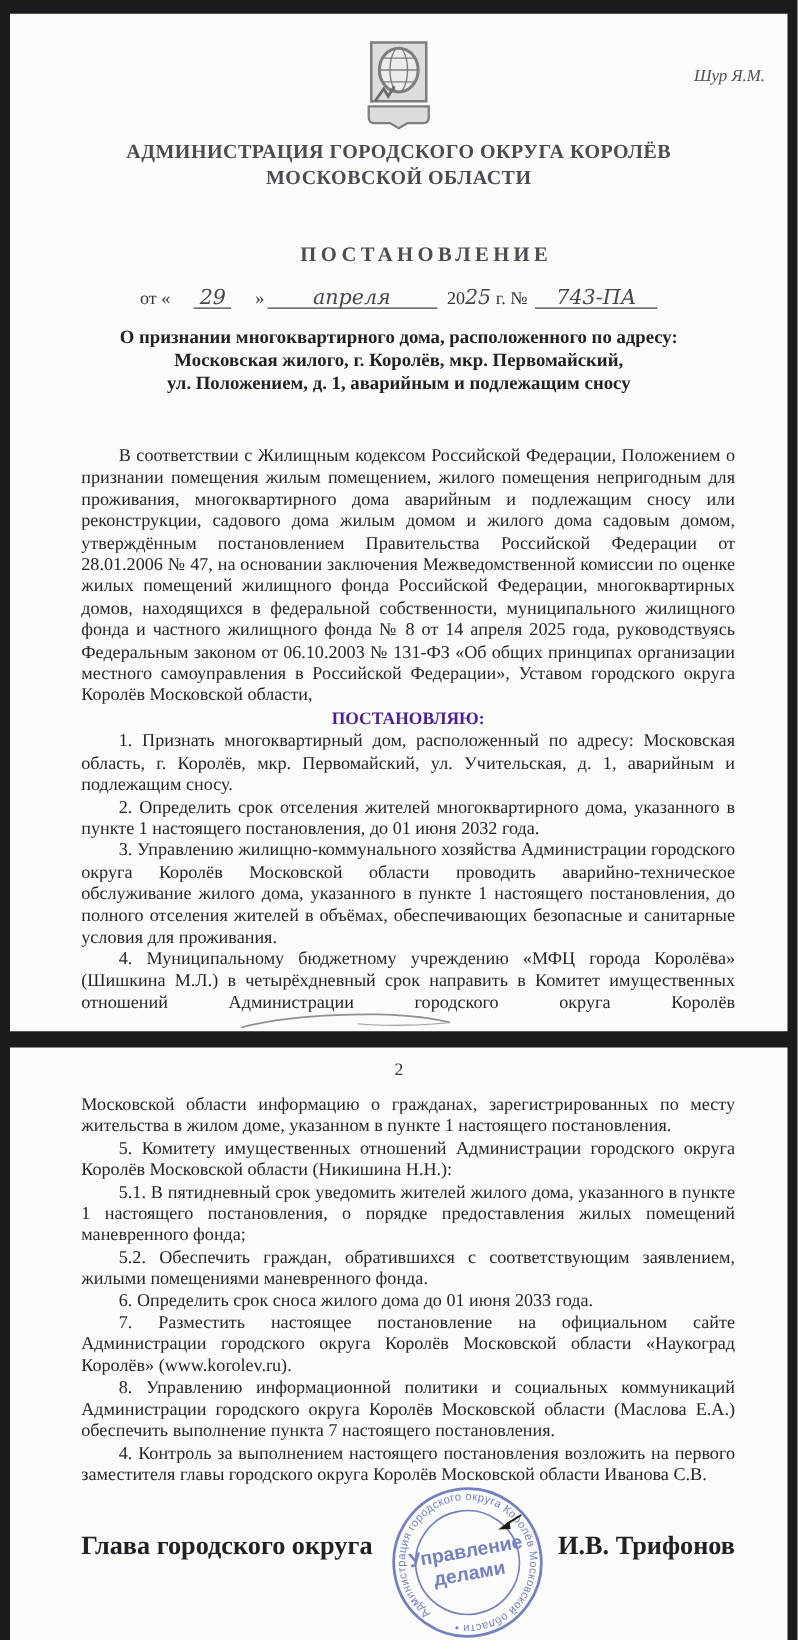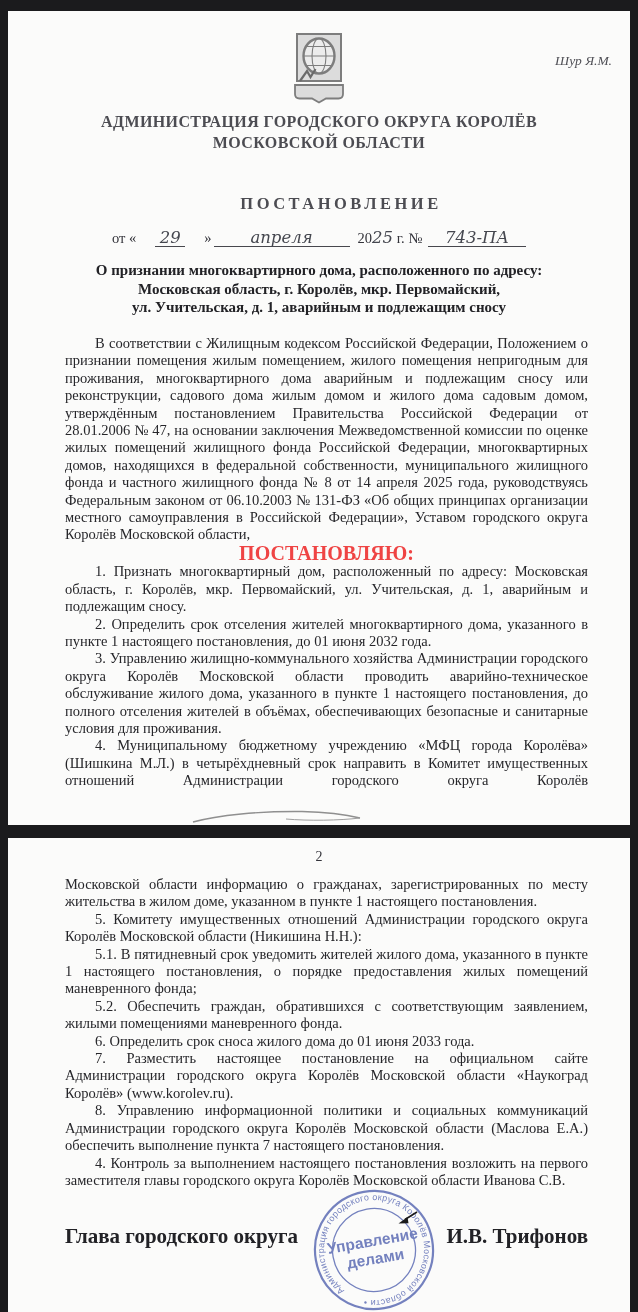--- a/index.html
+++ b/index.html
@@ -44,28 +44,28 @@
   .yr{margin-left:2px;}
   .title-block{
     position:absolute;top:250px;left:0;right:0;text-align:center;
     font-weight:bold;font-size:15px;line-height:18.5px;color:#222226;
   }
   .body-flow{
     position:absolute;left:57px;width:523px;
     font-size:14.5px;line-height:17.4px;text-align:justify;
     color:#26262a;
   }
-  .bf1{top:324px;font-family:Liberation Serif, serif;}
+  .bf1{top:346px;font-family:Liberation Serif, serif;}
   .bf2{top:38px;}
   .body-flow p{margin:0;text-indent:30px;}
   .body-flow p.noindent{text-indent:0;}
   .body-flow p.fulljust{text-align-last:justify;}
   .resolve{
-    text-align:center;font-weight:bold;font-size:20px;
-    margin:1px 0;color:#ef4444;
+    text-align:center;font-weight:bold;font-size:14px;
+    margin:1px 0;color:#4c1d95;
   }
   .squiggle{position:absolute;left:182px;top:797px;}
   .page-number{
     position:absolute;top:11px;left:0;right:0;text-align:center;
     font-size:14px;color:#33333a;
   }
   .signature-row{
     position:absolute;top:386px;left:57px;width:523px;
     display:flex;justify-content:space-between;
     font-weight:bold;font-size:21px;color:#222226;
@@ -99,22 +99,22 @@
   </div>
 
   <div class="doc-type">ПОСТАНОВЛЕНИЕ</div>
 
   <div class="date-line"><span>от «</span><span class="hw blank u-day">29</span><span>»</span><span class="hw blank u-month">апреля</span><span class="yr">20</span><span class="hw">25</span>
     <span>г. №</span><span class="hw blank u-num">743-ПА</span>
   </div>
 
   <div class="title-block">
     <div>О признании многоквартирного дома, расположенного по адресу:</div>
-    <div>Московская область, г. Королёв, мкр. Первомайский,</div>
-    <div>ул. Учительская, д. 1, аварийным и подлежащим сносу</div>
+    <div>Московская жилого, г. Королёв, мкр. Первомайский,</div>
+    <div>ул. Положением, д. 1, аварийным и подлежащим сносу</div>
   </div>
 
   <div class="body-flow bf1">
     <p>В соответствии с Жилищным кодексом Российской Федерации, Положением о признании помещения жилым помещением, жилого помещения непригодным для проживания, многоквартирного дома аварийным и подлежащим сносу или реконструкции, садового дома жилым домом и жилого дома садовым домом, утверждённым постановлением Правительства Российской Федерации от 28.01.2006 № 47, на основании заключения Межведомственной комиссии по оценке жилых помещений жилищного фонда Российской Федерации, многоквартирных домов, находящихся в федеральной собственности, муниципального жилищного фонда и частного жилищного фонда № 8 от 14 апреля 2025 года, руководствуясь Федеральным законом от 06.10.2003 № 131-ФЗ «Об общих принципах организации местного самоуправления в Российской Федерации», Уставом городского округа Королёв Московской области,</p>
     <div class="resolve">ПОСТАНОВЛЯЮ:</div>
     <p>1. Признать многоквартирный дом, расположенный по адресу: Московская область, г. Королёв, мкр. Первомайский, ул. Учительская, д. 1, аварийным и подлежащим сносу.</p>
     <p>2. Определить срок отселения жителей многоквартирного дома, указанного в пункте 1 настоящего постановления, до 01 июня 2032 года.</p>
     <p>3. Управлению жилищно-коммунального хозяйства Администрации городского округа Королёв Московской области проводить аварийно-техническое обслуживание жилого дома, указанного в пункте 1 настоящего постановления, до полного отселения жителей в объёмах, обеспечивающих безопасные и санитарные условия для проживания.</p>
     <p class="fulljust">4. Муниципальному бюджетному учреждению «МФЦ города Королёва» (Шишкина М.Л.) в четырёхдневный срок направить в Комитет имущественных отношений Администрации городского округа Королёв</p>
   </div>

